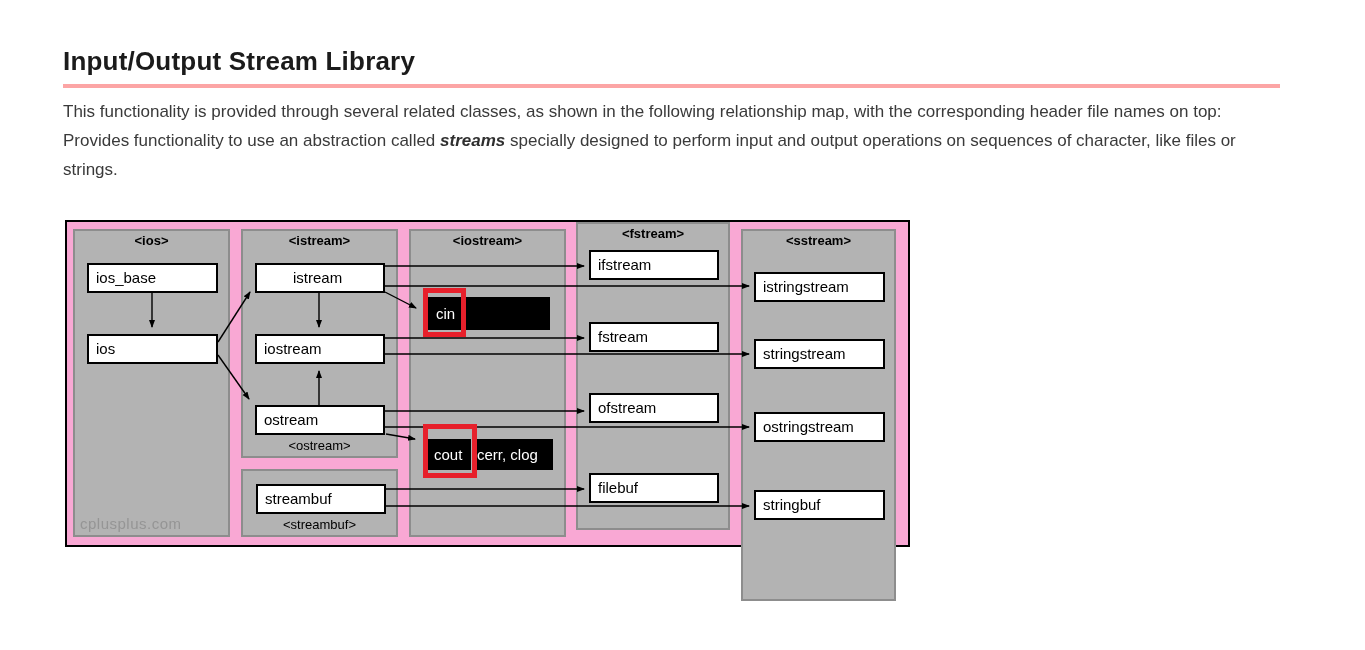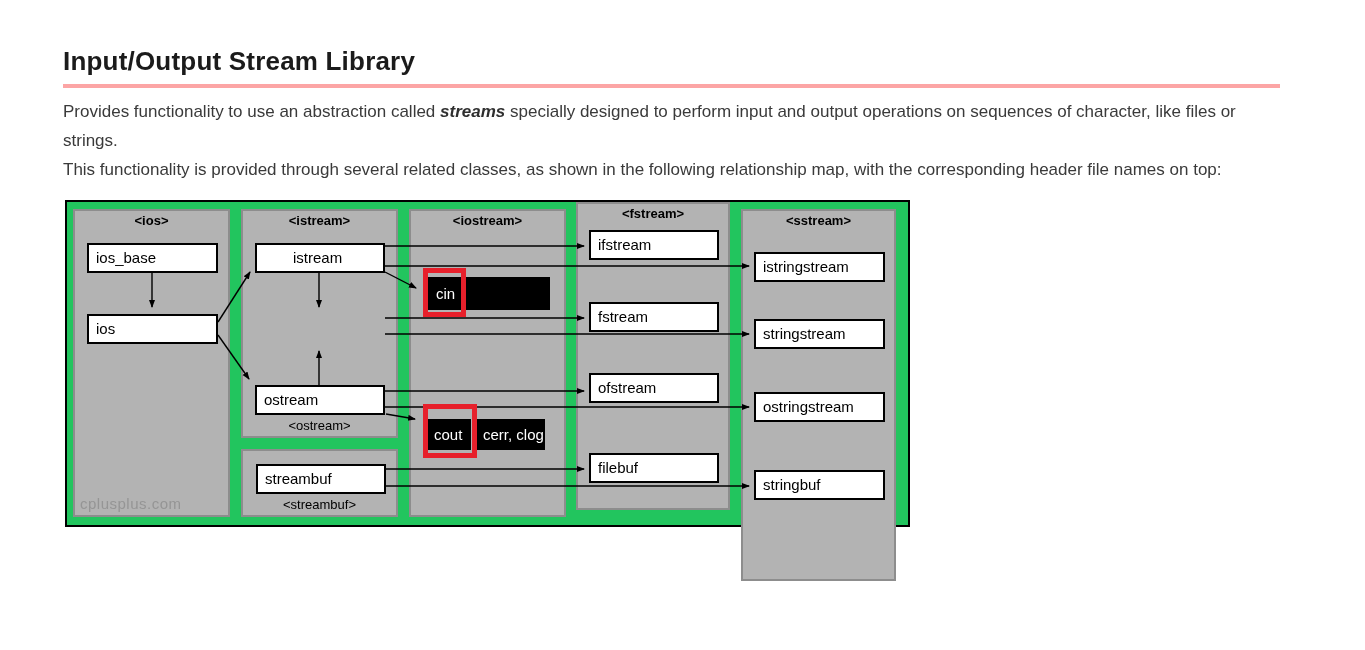--- a/index.html
+++ b/index.html
@@ -8,22 +8,22 @@
   .content { padding: 46px 40px 0 63px; }
 
   h1.page-title { font-size:26px; font-weight:bold; color:#1b1b1b;
     letter-spacing:0.2px; padding-bottom:7px; width:1217px;
     border-bottom:4px solid #fca5a5; }
   p.para { font-size:17px; line-height:29px; color:#3a3a3a; max-width:1212px; }
   p.para:first-of-type { margin-top:9px; }
   .emph { font-weight:bold; font-style:italic; color:#2f2f2f; }
 
   
-  .diagram { position:relative; margin-top:16px; margin-left:2px;
-    width:845px; height:327px; border:2px solid #000; background:#22c55e; }
+  .diagram { position:relative; margin-top:36px; margin-left:2px;
+    width:845px; height:327px; border:2px solid #000; background:#f9a8d4; }
   .panel { position:absolute; background:#b3b3b3; border:2px solid #8d8d8d; z-index:1; }
   .panel-header { position:absolute; top:2px; left:0; width:100%;
     text-align:center; font-size:13px; font-weight:bold; color:#000; }
   .panel-footer { position:absolute; bottom:3px; left:0; width:100%;
     text-align:center; font-size:13px; font-weight:normal; color:#000; }
   .wbox { position:absolute; width:130px; height:30px; background:#fff;
     border:2px solid #000; font-size:15px; color:#000; line-height:26px;
     padding-left:7px; z-index:2; }
   .bbox { position:absolute; background:#000; color:#fff; font-size:15px;
     z-index:2; }
@@ -35,23 +35,23 @@
     z-index:3; }
   svg.arrows line { stroke:#000; stroke-width:1.4; }
 </style>
 </head>
 <body>
 
 <div class="content">
 
   <h1 class="page-title">Input/Output Stream Library</h1>
 
+  <p class="para">This functionality is provided through several related classes, as shown in the following relationship map, with the corresponding header file names on top:</p>
+
   <p class="para"><span>Provides functionality to use an abstraction called </span><span class="emph">streams</span><span> specially designed to perform input and output operations on sequences of character, like files or strings.</span></p>
-
-  <p class="para">This functionality is provided through several related classes, as shown in the following relationship map, with the corresponding header file names on top:</p>
 
   <div class="diagram">
 
     <div class="panel" style="left:6px;top:7px;width:157px;height:308px;">
       <div class="panel-header">&lt;ios&gt;</div>
       <div class="watermark">cplusplus.com</div>
     </div>
     <div class="panel" style="left:174px;top:7px;width:157px;height:229px;">
       <div class="panel-header">&lt;istream&gt;</div>
       <div class="panel-footer">&lt;ostream&gt;</div>
@@ -88,32 +88,33 @@
       <line x1="318" y1="189" x2="517" y2="189" marker-end="url(#ah)"></line>
       <line x1="318" y1="205" x2="682" y2="205" marker-end="url(#ah)"></line>
       <line x1="319" y1="212" x2="348" y2="217" marker-end="url(#ah)"></line>
       <line x1="319" y1="267" x2="517" y2="267" marker-end="url(#ah)"></line>
       <line x1="319" y1="284" x2="682" y2="284" marker-end="url(#ah)"></line>
     </svg>
 
     <div class="wbox" style="left:20px;top:41px;width:131px;">ios_base</div>
     <div class="wbox" style="left:20px;top:112px;width:131px;">ios</div>
     <div class="wbox" style="left:188px;top:41px;padding-left:36px;">istream</div>
+    <div class="wbox" style="left:188px;top:112px;">iostream</div>
     <div class="wbox" style="left:188px;top:183px;">ostream</div>
     <div class="wbox" style="left:189px;top:262px;">streambuf</div>
     <div class="wbox" style="left:522px;top:28px;">ifstream</div>
     <div class="wbox" style="left:522px;top:100px;">fstream</div>
     <div class="wbox" style="left:522px;top:171px;">ofstream</div>
     <div class="wbox" style="left:522px;top:251px;">filebuf</div>
     <div class="wbox" style="left:687px;top:117px;width:131px;">stringstream</div>
     <div class="wbox" style="left:687px;top:50px;width:131px;">istringstream</div>
     <div class="wbox" style="left:687px;top:268px;width:131px;">stringbuf</div>
     <div class="wbox" style="left:687px;top:190px;width:131px;">ostringstream</div>
 
     <div class="bbox" style="left:361px;top:75px;width:122px;height:33px;line-height:33px;padding-left:8px;">cin</div>
     <div class="bbox" style="left:361px;top:217px;width:43px;height:31px;line-height:31px;padding-left:6px;">cout</div>
-    <div class="bbox" style="left:410px;top:217px;width:68px;height:31px;line-height:31px;padding-left:6px;">cerr, clog</div>
+    <div class="bbox" style="left:410px;top:217px;width:76px;height:31px;line-height:31px;padding-left:0;">cerr, clog</div>
 
     <div class="redrect" style="left:356px;top:66px;width:43px;height:49px;"></div>
     <div class="redrect" style="left:356px;top:202px;width:54px;height:54px;"></div>
 
   </div>
 </div>
 
 </body></html>

